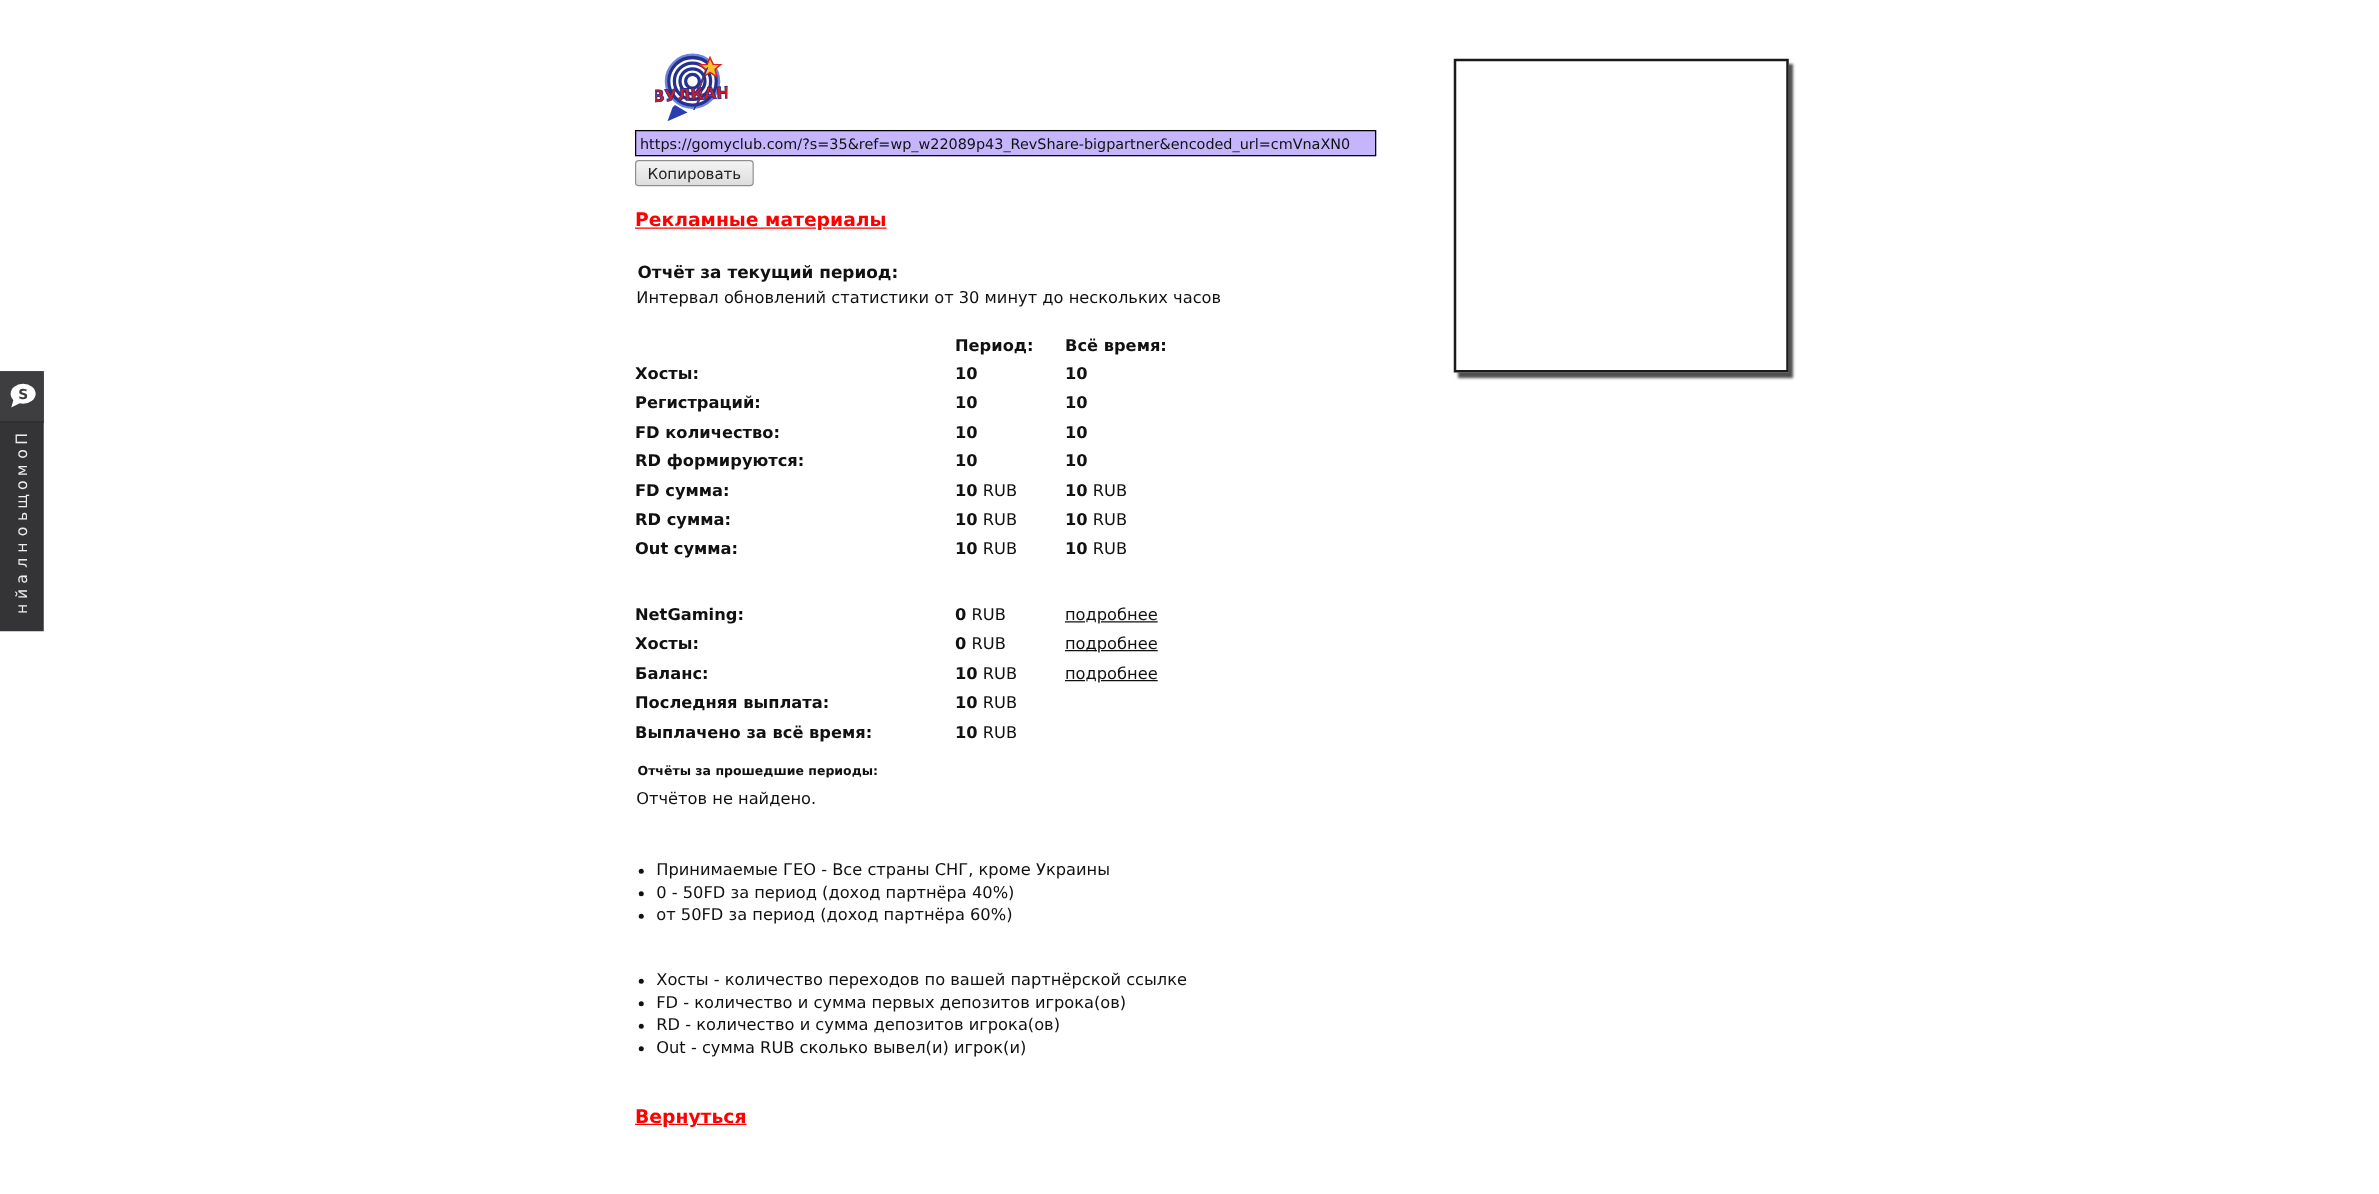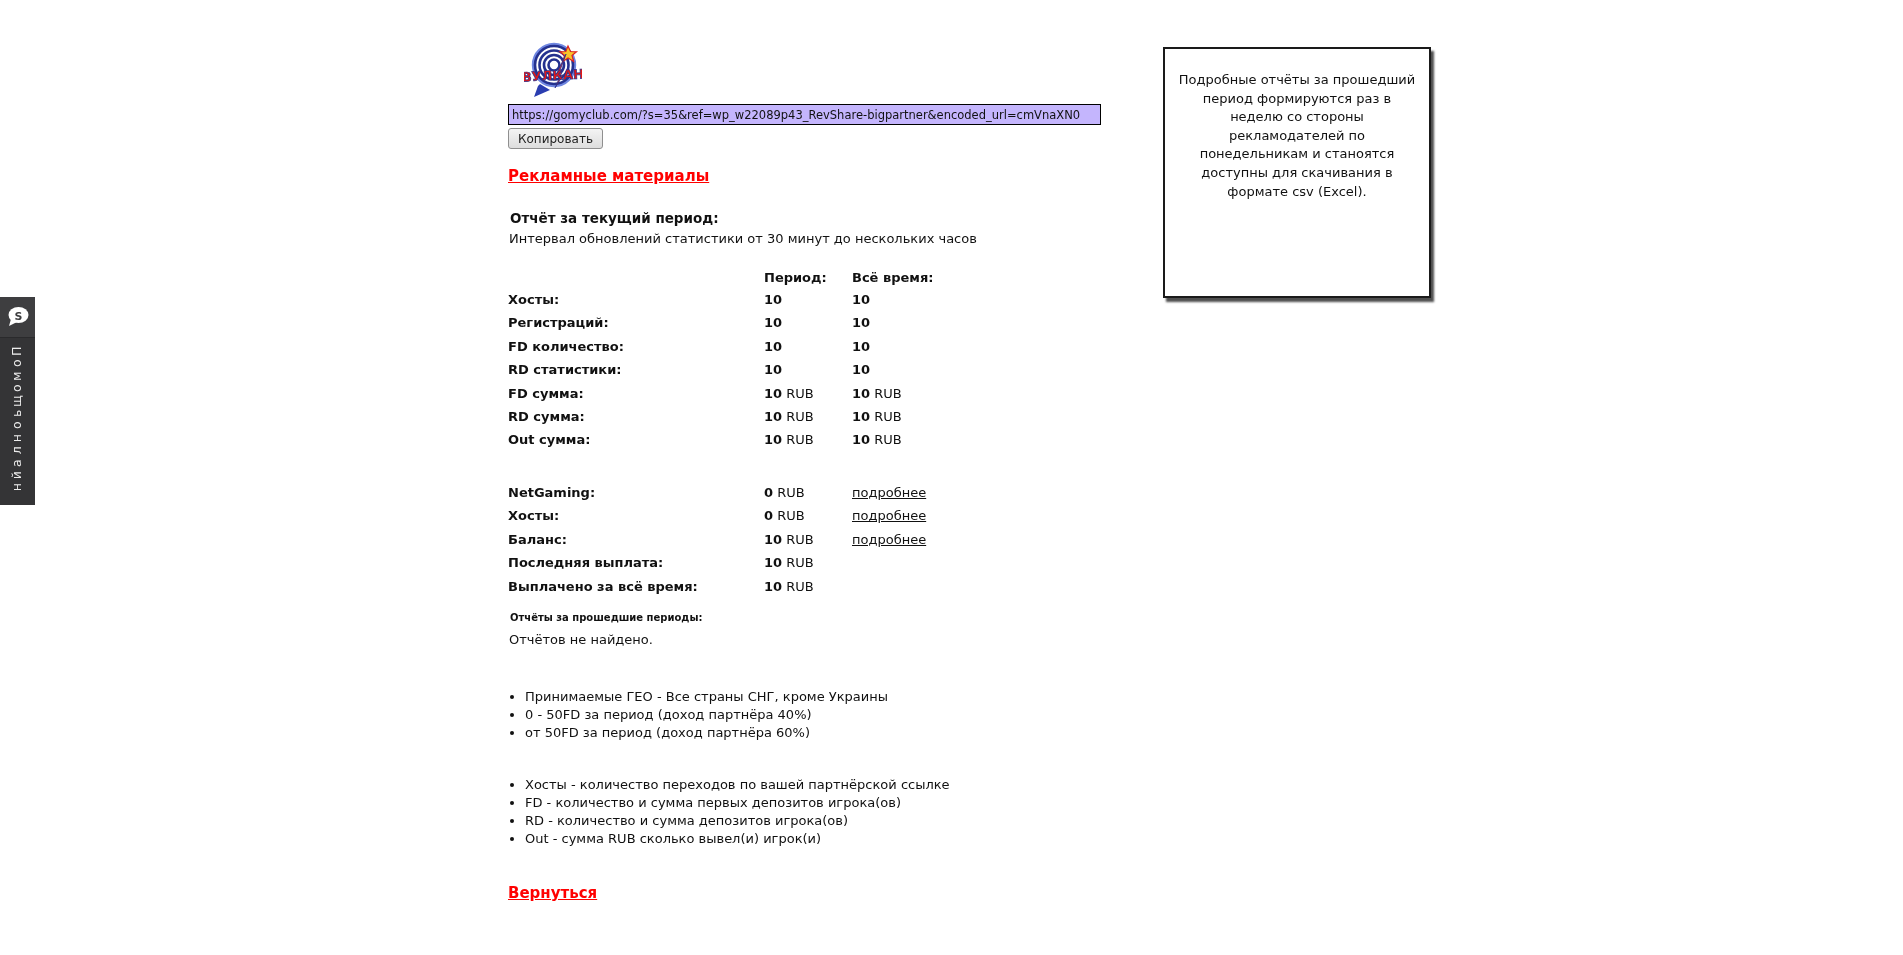--- a/index.html
+++ b/index.html
@@ -99,21 +99,21 @@
   <div class="cell"><span class="num">10</span> <span class="unit"></span></div>
 
   <div class="cell lbl">Регистраций:</div>
   <div class="cell"><span class="num">10</span> <span class="unit"></span></div>
   <div class="cell"><span class="num">10</span> <span class="unit"></span></div>
 
   <div class="cell lbl">FD количество:</div>
   <div class="cell"><span class="num">10</span> <span class="unit"></span></div>
   <div class="cell"><span class="num">10</span> <span class="unit"></span></div>
 
-  <div class="cell lbl">RD статистики:</div>
+  <div class="cell lbl">RD формируются:</div>
   <div class="cell"><span class="num">10</span> <span class="unit"></span></div>
   <div class="cell"><span class="num">10</span> <span class="unit"></span></div>
 
   <div class="cell lbl">FD сумма:</div>
   <div class="cell"><span class="num">10</span> <span class="unit">RUB</span></div>
   <div class="cell"><span class="num">10</span> <span class="unit">RUB</span></div>
 
   <div class="cell lbl">RD сумма:</div>
   <div class="cell"><span class="num">10</span> <span class="unit">RUB</span></div>
   <div class="cell"><span class="num">10</span> <span class="unit">RUB</span></div>
@@ -157,21 +157,20 @@
 <ul class="abs blist" id="glossary">
   <li>Хосты - количество переходов по вашей партнёрской ссылке</li>
   <li>FD - количество и сумма первых депозитов игрока(ов)</li>
   <li>RD - количество и сумма депозитов игрока(ов)</li>
   <li>Out - сумма RUB сколько вывел(и) игрок(и)</li>
 </ul>
 
 <a class="abs redlink" id="back">Вернуться</a>
 
 <div class="abs" id="infobox">
-  <p>Подробные отчёты за прошедший период формируются раз в неделю со стороны рекламодателей по понедельникам и станоятся доступны для скачивания в формате csv (Excel).</p>
 </div>
 
 <div class="abs" id="helpstrip">
   <div id="help-icon-box">
     <svg width="24" height="22" viewBox="0 0 24 22">
       <ellipse cx="12.5" cy="9" rx="10" ry="8" fill="#ffffff"></ellipse>
       <polygon points="5,13 3,20 11,16" fill="#ffffff"></polygon>
       <text x="12.5" y="13.5" text-anchor="middle" font-family="DejaVu Sans, sans-serif" font-size="11" font-weight="bold" fill="#3e3e40">S</text>
     </svg>
   </div>

